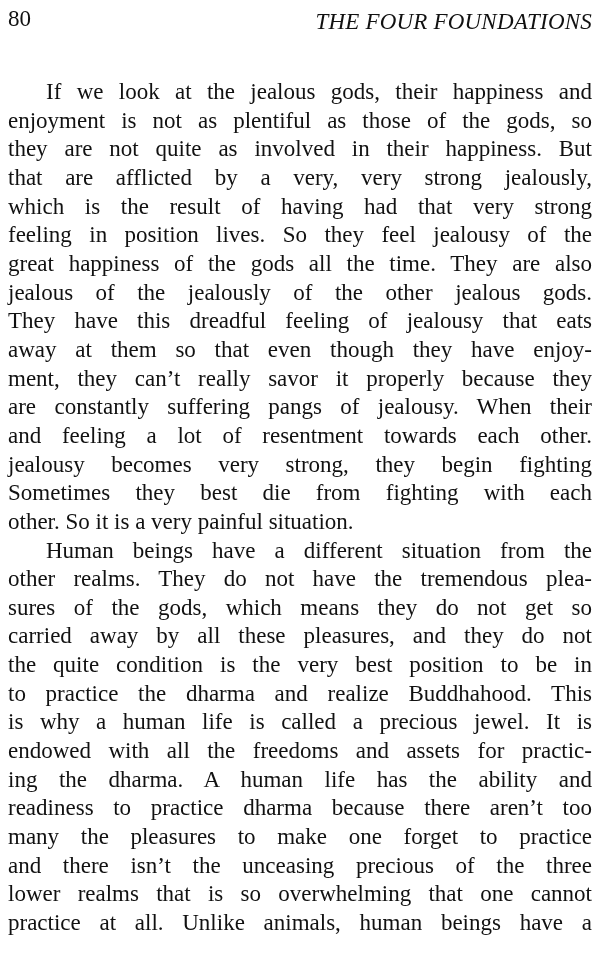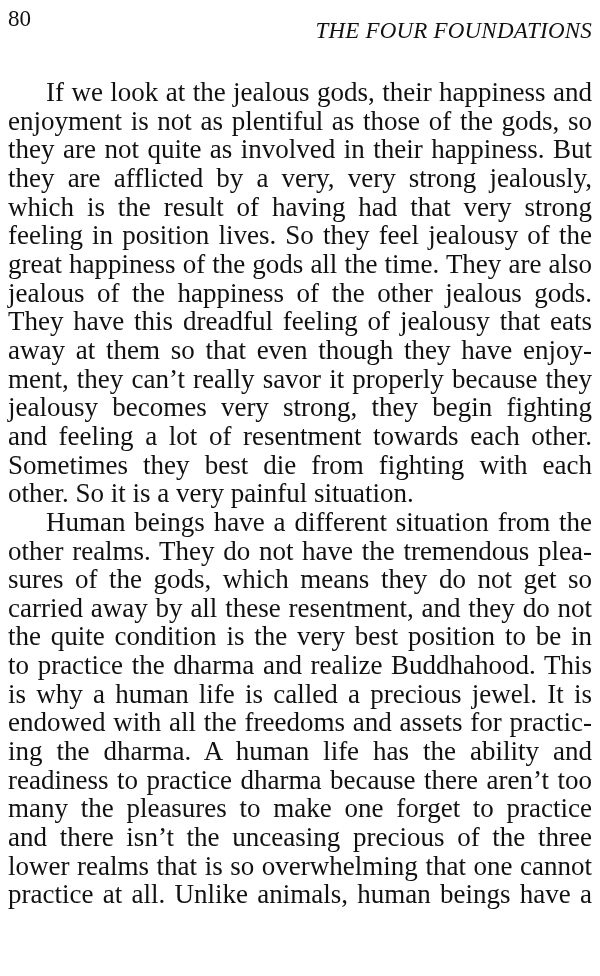--- a/index.html
+++ b/index.html
@@ -31,35 +31,35 @@
       line-height: 30px;
     }
     .page-number {
       position: absolute;
       left: 0;
       top: 0;
     }
     .running-title {
       position: absolute;
       right: 0;
-      top: 12px;
+      top: 3px;
       font-style: italic;
       letter-spacing: 0.2px;
     }
     .body-text {
       position: absolute;
       left: 8px;
       top: 78px;
       width: 584px;
     }
     .line {
       display: block;
       height: 28.67px;
       line-height: 28.67px;
-      font-size: 27px;
+      font-size: 23px;
       white-space: nowrap;
       text-align: justify;
       text-align-last: justify;
     }
     .line.indent {
       padding-left: 38px;
     }
     .line.last {
       text-align-last: left;
     }
@@ -72,38 +72,39 @@
   <div class="running-head">
     <span class="page-number">80</span>
     <span class="running-title">THE FOUR FOUNDATIONS</span>
   </div>
 
   <div class="body-text">
     <div class="paragraph">
       <span class="line indent">If we look at the jealous gods, their happiness and</span>
       <span class="line">enjoyment is not as plentiful as those of the gods, so</span>
       <span class="line">they are not quite as involved in their happiness. But</span>
-      <span class="line">they are afflicted by a very, very strong jealously,</span>
+      <span class="line">that are afflicted by a very, very strong jealously,</span>
       <span class="line">which is the result of having had that very strong</span>
       <span class="line">feeling in position lives. So they feel jealousy of the</span>
       <span class="line">great happiness of the gods all the time. They are also</span>
-      <span class="line">jealous of the happiness of the other jealous gods.</span>
+      <span class="line">jealous of the jealously of the other jealous gods.</span>
       <span class="line">They have this dreadful feeling of jealousy that eats</span>
       <span class="line">away at them so that even though they have enjoy-</span>
       <span class="line">ment, they can’t really savor it properly because they</span>
+      <span class="line">are constantly suffering pangs of jealousy. When their</span>
+      <span class="line">and feeling a lot of resentment towards each other.</span>
       <span class="line">jealousy becomes very strong, they begin fighting</span>
-      <span class="line">and feeling a lot of resentment towards each other.</span>
       <span class="line">Sometimes they best die from fighting with each</span>
       <span class="line last">other. So it is a very painful situation.</span>
     </div>
     <div class="paragraph">
       <span class="line indent">Human beings have a different situation from the</span>
       <span class="line">other realms. They do not have the tremendous plea-</span>
       <span class="line">sures of the gods, which means they do not get so</span>
-      <span class="line">carried away by all these resentment, and they do not</span>
+      <span class="line">carried away by all these pleasures, and they do not</span>
       <span class="line">the quite condition is the very best position to be in</span>
       <span class="line">to practice the dharma and realize Buddhahood. This</span>
       <span class="line">is why a human life is called a precious jewel. It is</span>
       <span class="line">endowed with all the freedoms and assets for practic-</span>
       <span class="line">ing the dharma. A human life has the ability and</span>
       <span class="line">readiness to practice dharma because there aren’t too</span>
       <span class="line">many the pleasures to make one forget to practice</span>
       <span class="line">and there isn’t the unceasing precious of the three</span>
       <span class="line">lower realms that is so overwhelming that one cannot</span>
       <span class="line">practice at all. Unlike animals, human beings have a</span>

